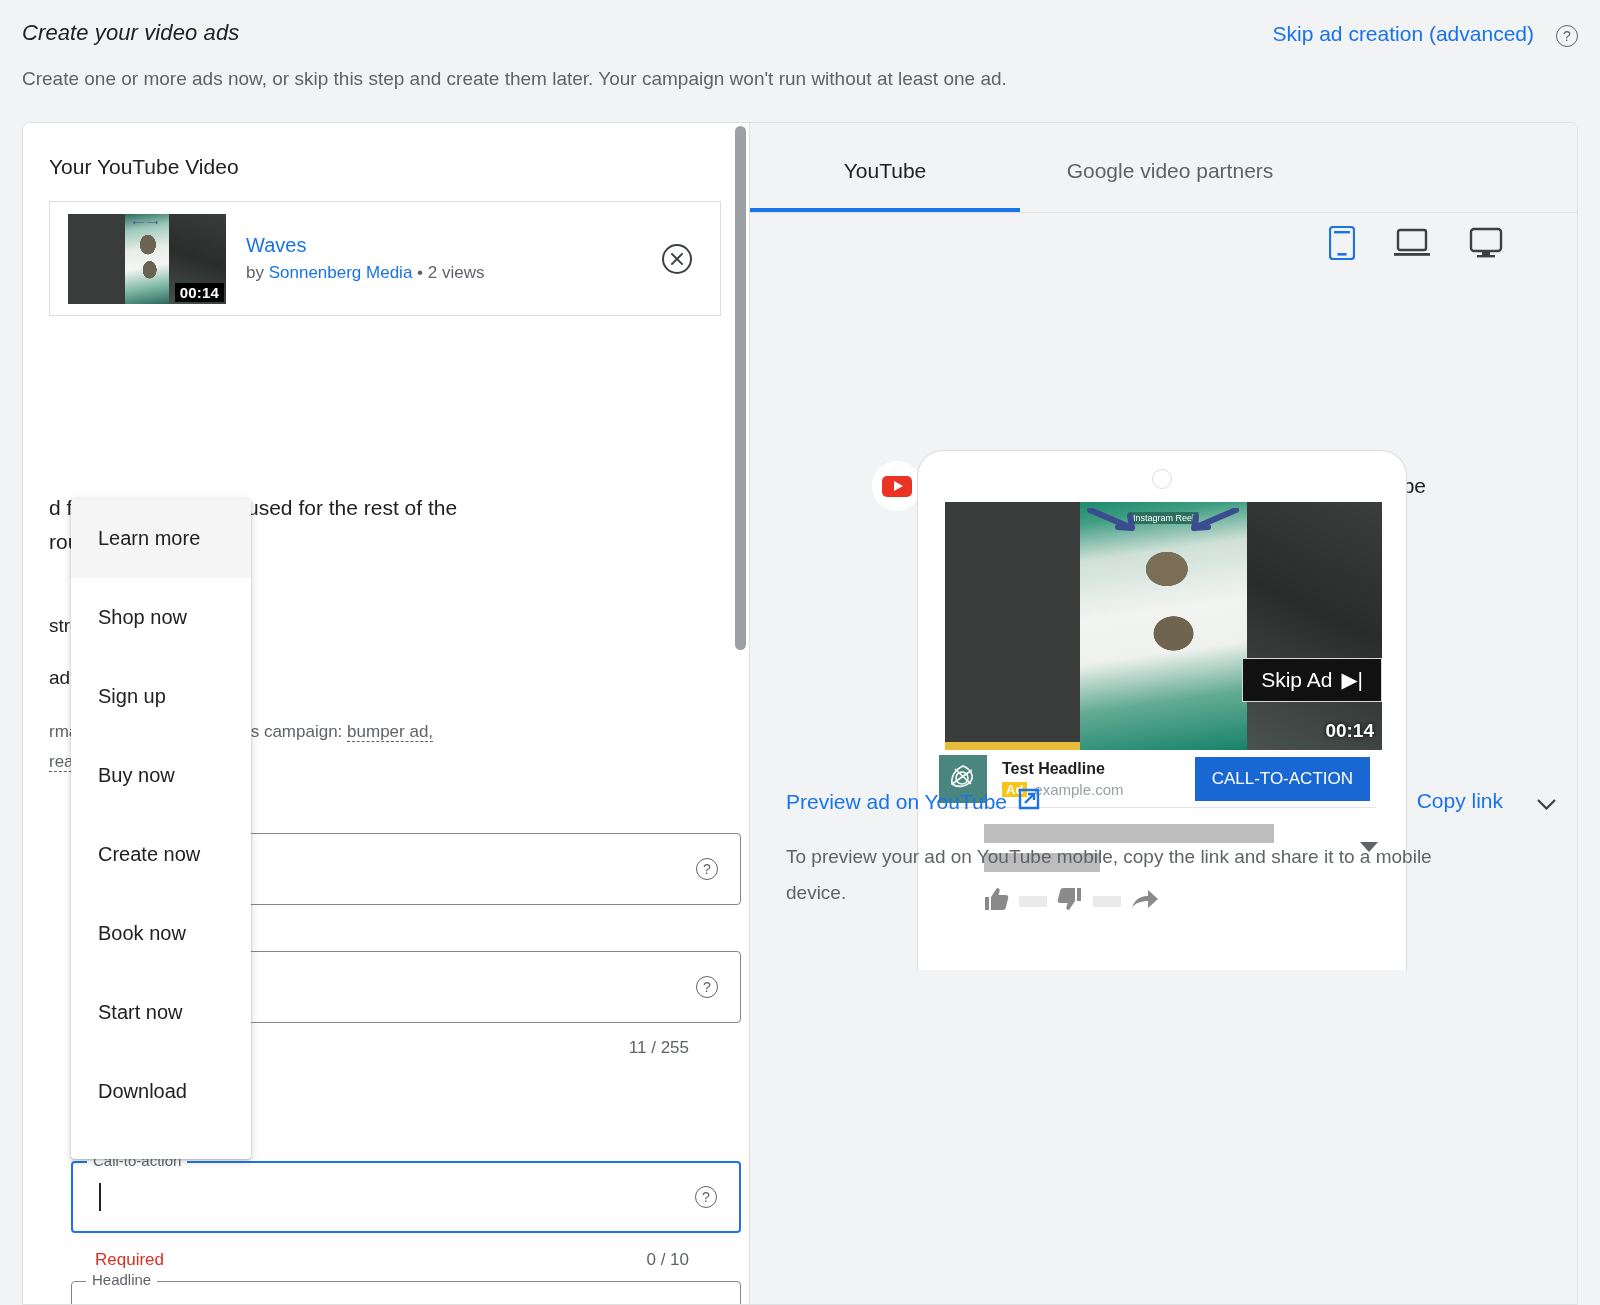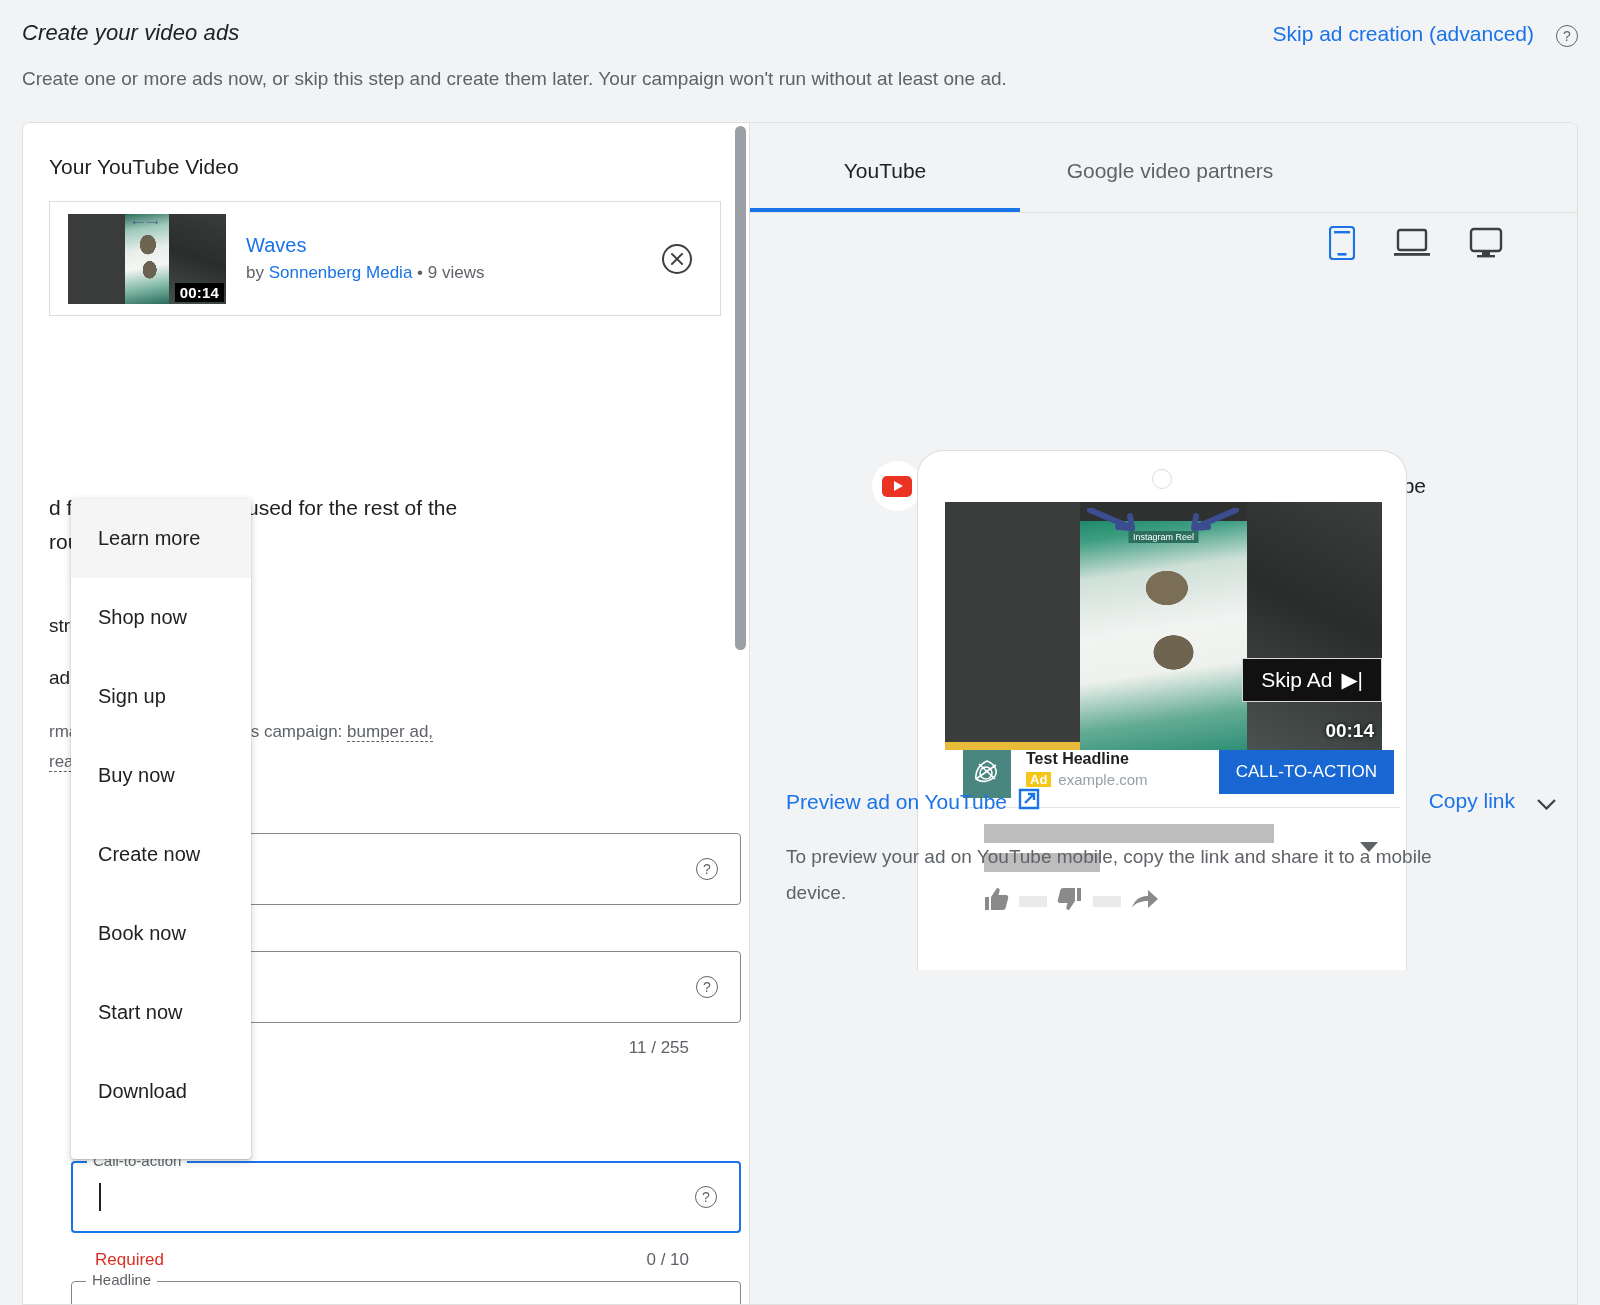--- a/index.html
+++ b/index.html
@@ -248,21 +248,20 @@
   }
   .av-left { position: absolute; left: 0; top: 0; width: 31%; height: 100%; background: #3b3d3c; }
   .av-right{ position: absolute; right: 0; top: 0; width: 31%; height: 100%;
     background: linear-gradient(205deg,#3c3e3d 0%,#2a2c2b 45%,#4a5350 100%); }
   .av-center {
     position: absolute; left: 31%; top: 0; width: 38%; height: 100%;
     background:
       radial-gradient(ellipse 20% 11% at 52% 27%, #7b6e57 0 62%, rgba(0,0,0,0) 64%),
       radial-gradient(ellipse 19% 11% at 56% 53%, #6f6450 0 62%, rgba(0,0,0,0) 64%),
       linear-gradient(172deg,#1f8a6b 0%, #3f9e82 8%, #cfe0d8 22%, #f2f4f2 44%, #eef1ee 60%, #63ab93 78%, #17836a 100%);
-    margin-top: 19px;
   }
   .av-arrows {
     position: absolute; left: 31%; top: 6px; width: 38%; height: 26px;
   }
   .av-arrows svg { display: block; }
   .reel-tag {
     position: absolute; left: 50%; top: 10px; transform: translateX(-50%);
     background: #2d6f5e; color: #fff; font-size: 9px; padding: 1px 4px;
     white-space: nowrap;
   }
@@ -274,22 +273,22 @@
     background: #111; color: #fff; font-size: 21px;
     padding: 9px 18px; border: 1px solid #d8d8d8; cursor: pointer;
     display: flex; align-items: center; gap: 9px;
   }
   .ad-timer {
     position: absolute; right: 8px; bottom: 8px;
     color: #fff; font-size: 19px; font-weight: 700;
     text-shadow: 0 0 4px #000;
   }
   .ad-meta {
-    position: absolute; left: 45px; top: 299px; width: 437px; height: 58px;
-    display: flex; align-items: flex-start;
+    position: absolute; left: 21px; top: 299px; width: 437px; height: 58px;
+    display: flex; align-items: center;
     border-bottom: 1px solid #e4e4e4;
   }
   .advertiser-logo {
     width: 48px; height: 48px; background: #49867f; flex: none;
     display: flex; align-items: center; justify-content: center;
   }
   .ad-meta-text { margin-left: 15px; flex: 1; }
   .ad-head { font-size: 16px; font-weight: 700; color: #202124; }
   .ad-url-row { display: flex; align-items: center; gap: 7px; margin-top: 3px; }
   .ad-badge { background: #f5c518; color: #fff; font-size: 13px; font-weight: 700; padding: 0 4px; }
@@ -315,21 +314,21 @@
   .bottom-links {
     position: absolute; left: 36px; top: 664px; width: 770px;
   }
   .preview-link {
     position: absolute; left: 0; top: 0;
     font-size: 21px; color: #1a73e8; cursor: pointer;
     display: flex; align-items: center; gap: 10px;
   }
   .copy-link-wrap {
     position: absolute; right: 0; top: 2px;
-    display: flex; align-items: center; gap: 22px;
+    display: flex; align-items: center; gap: 34px;
   }
   .copy-link { font-size: 21px; color: #1a73e8; cursor: pointer; }
   .chev-down {
     width: 19px; height: 11px; cursor: pointer;
   }
   .bottom-note {
     position: absolute; left: 0; top: 52px; width: 700px;
     font-size: 19px; color: #5f6368; line-height: 36px;
   }
 </style>
@@ -354,21 +353,21 @@
       <div class="video-row">
         <div class="thumb">
           <div class="thumb-left-dark"></div>
           <div class="thumb-center"></div>
           <div class="thumb-right-dark"></div>
           <div class="thumb-arrows">⟵ ⟶</div>
           <div class="thumb-dur">00:14</div>
         </div>
         <div class="video-meta">
           <div class="video-title">Waves</div>
-          <div class="video-sub"><span>by </span><span class="chan">Sonnenberg Media</span><span> • </span><span>9 views</span></div>
+          <div class="video-sub"><span>by </span><span class="chan">Sonnenberg Media</span><span> • </span><span>2 views</span></div>
         </div>
         <div class="remove-btn"></div>
       </div>
 
       <div class="fmt-note" style="white-space:pre-line">d format. This will be used for the rest of the
 roup</div>
 
       <div class="radio-line r1">
         <span>stream ad</span>
         <span class="help-circle" style="width:20px;height:20px;font-size:13px">?</span>

